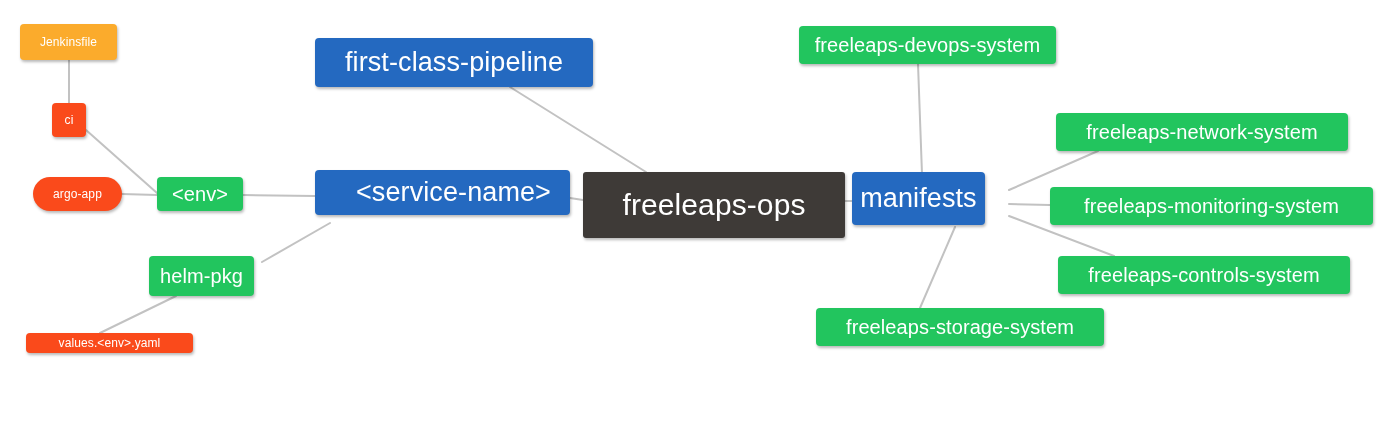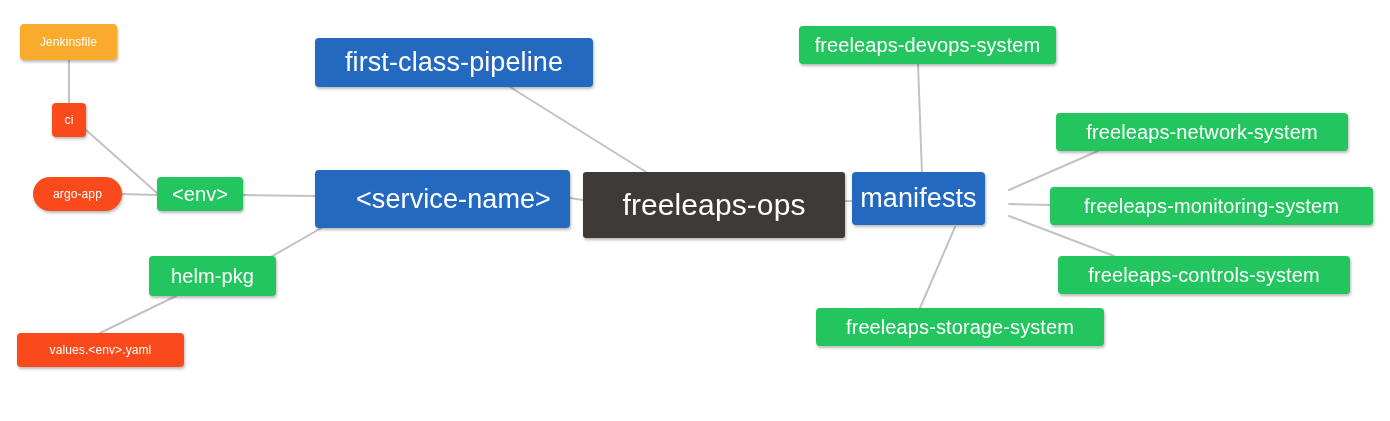--- a/index.html
+++ b/index.html
@@ -82,30 +82,30 @@
       </div>
       <div class="mm-node red size-xs" style="left: 52px; top: 103px; width: 34px; height: 34px;">
         <span>ci</span>
       </div>
       <div class="mm-node red size-xs" style="left: 33px; top: 177px; width: 89px; height: 34px; border-radius: 17px;">
         <span>argo-app</span>
       </div>
       <div class="mm-node green size-md" style="left: 157px; top: 177px; width: 86px; height: 34px;">
         <span>&lt;env&gt;</span>
       </div>
-      <div class="mm-node green size-md" style="left: 149px; top: 256px; width: 127px; height: 40px;">
+      <div class="mm-node green size-md" style="left: 149px; top: 256px; width: 105px; height: 40px;">
         <span>helm-pkg</span>
       </div>
-      <div class="mm-node red size-xs" style="left: 17px; top: 333px; width: 167px; height: 34px;">
+      <div class="mm-node red size-xs" style="left: 26px; top: 333px; width: 167px; height: 20px;">
         <span>values.&lt;env&gt;.yaml</span>
       </div>
       <div class="mm-node blue size-xl" style="left: 315px; top: 38px; width: 278px; height: 49px;">
         <span>first-class-pipeline</span>
       </div>
-      <div class="mm-node blue size-xl" style="left: 315px; top: 170px; width: 255px; height: 58px; padding-left: 32px;">
+      <div class="mm-node blue size-xl" style="left: 315px; top: 170px; width: 255px; height: 45px; padding-left: 32px;">
         <span>&lt;service-name&gt;</span>
       </div>
       <div class="mm-node root size-root" style="left: 583px; top: 172px; width: 262px; height: 66px;">
         <span>freeleaps-ops</span>
       </div>
       <div class="mm-node blue size-xl" style="left: 852px; top: 172px; width: 133px; height: 53px;">
         <span>manifests</span>
       </div>
       <div class="mm-node green size-md" style="left: 799px; top: 26px; width: 257px; height: 38px;">
         <span>freeleaps-devops-system</span>

